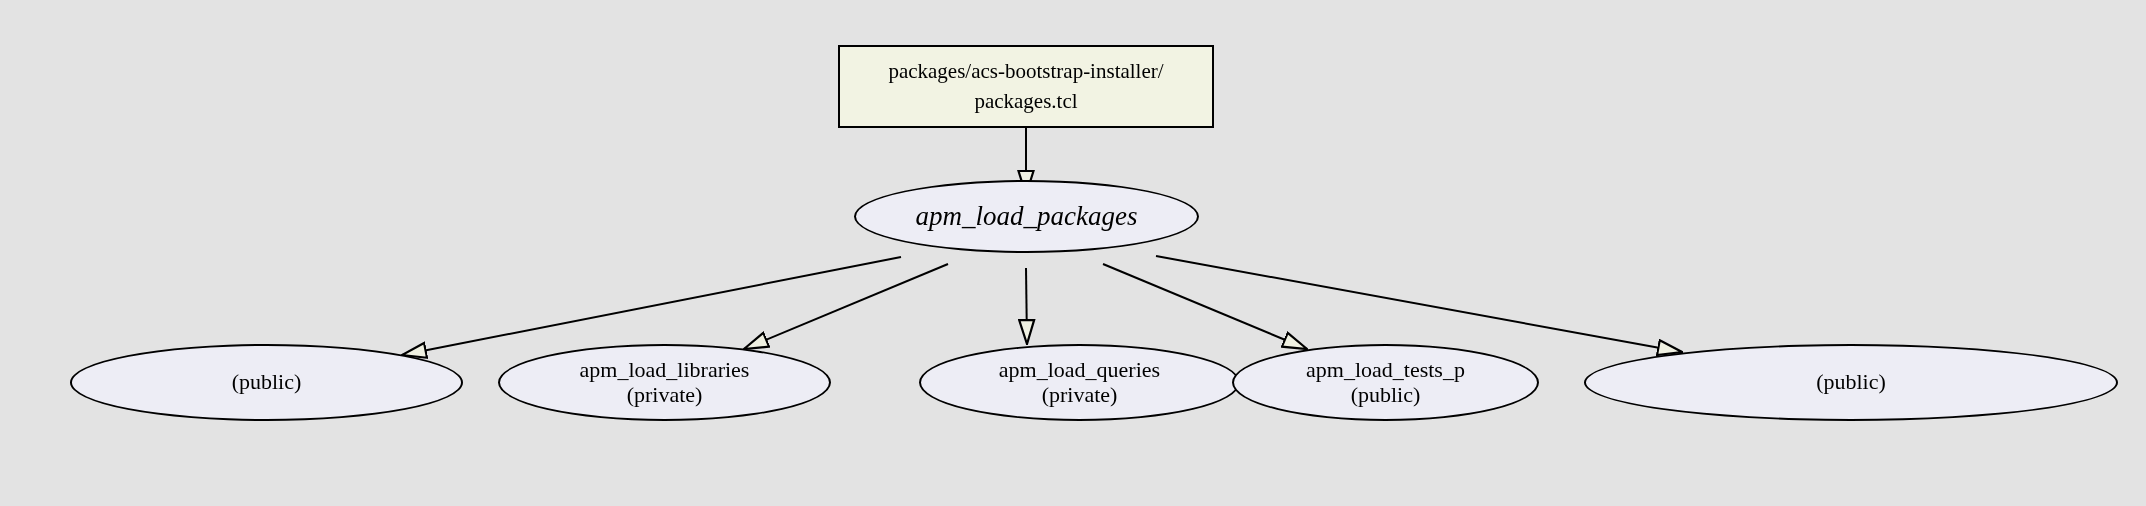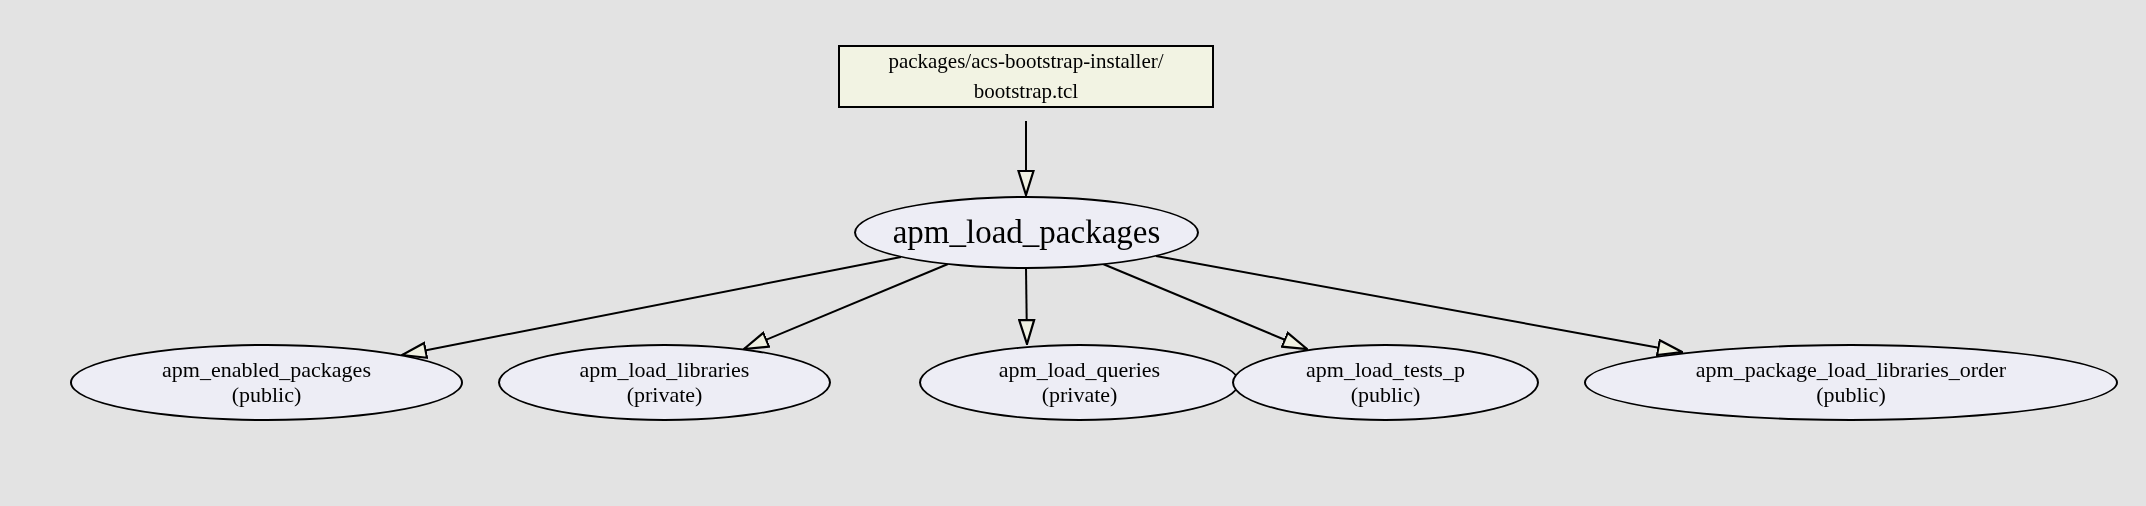--- a/index.html
+++ b/index.html
@@ -28,33 +28,34 @@
     background: #ededf5;
     border: 2.5px solid #000;
     display: flex;
     flex-direction: column;
     align-items: center;
     justify-content: center;
     text-align: center;
   }
   .file-box {
     left: 838px; top: 45px;
-    width: 376px; height: 63px;
+    width: 376px; height: 83px;
     background: #f2f3e3;
     border: 2px solid #000;
     font-size: 21px;
     line-height: 1.42;
   }
   .ellipse {
     border-radius: 50% / 50%;
   }
   .root-node {
-    left: 854px; top: 196px;
+    left: 854px; top: 180px;
     width: 345px; height: 73px;
-    font-size: 33px;
+    font-size: 27px;
+    font-style: italic;
   }
   .callee {
     top: 344px;
     height: 77px;
     font-size: 22px;
     line-height: 1.12;
   }
   .callee .vis {
   }
   .c1 { left: 70px;   width: 393px; }
@@ -79,45 +80,43 @@
       <line x1="901" y1="257" x2="402" y2="355" marker-end="url(#arrowEmpty)"></line>
       <line x1="948" y1="264" x2="744" y2="349" marker-end="url(#arrowEmpty)"></line>
       <line x1="1026" y1="268" x2="1027" y2="344" marker-end="url(#arrowEmpty)"></line>
       <line x1="1103" y1="264" x2="1307" y2="349" marker-end="url(#arrowEmpty)"></line>
       <line x1="1156" y1="256" x2="1682" y2="352" marker-end="url(#arrowEmpty)"></line>
     </g>
   </svg>
 
   <div class="node file-box">
     <span>packages/acs-bootstrap-installer/</span>
-    <span>bootstrap.tcl</span>
+    <span>packages.tcl</span>
   </div>
 
   <div class="node ellipse root-node">
     <span>apm_load_packages</span>
   </div>
 
   <div class="node ellipse callee c1">
-    <span>apm_enabled_packages</span>
     <span class="vis">(public)</span>
   </div>
 
   <div class="node ellipse callee c2">
     <span>apm_load_libraries</span>
     <span class="vis">(private)</span>
   </div>
 
   <div class="node ellipse callee c3">
     <span>apm_load_queries</span>
     <span class="vis">(private)</span>
   </div>
 
   <div class="node ellipse callee c4">
     <span>apm_load_tests_p</span>
     <span class="vis">(public)</span>
   </div>
 
   <div class="node ellipse callee c5">
-    <span>apm_package_load_libraries_order</span>
     <span class="vis">(public)</span>
   </div>
 
 </div>
 
 </body></html>

